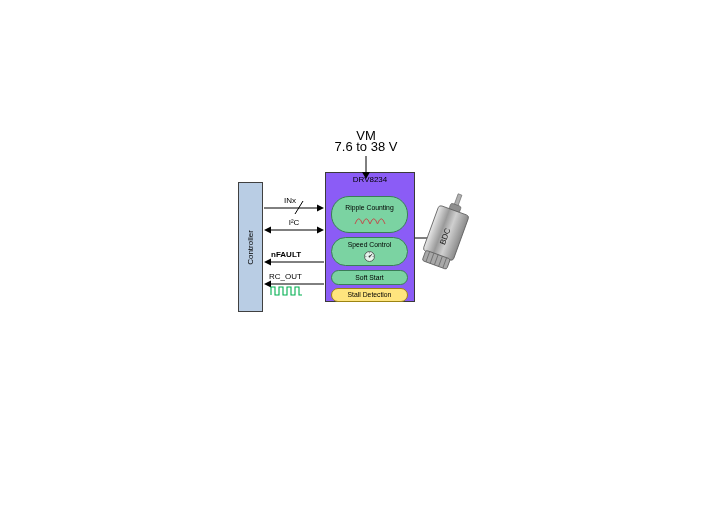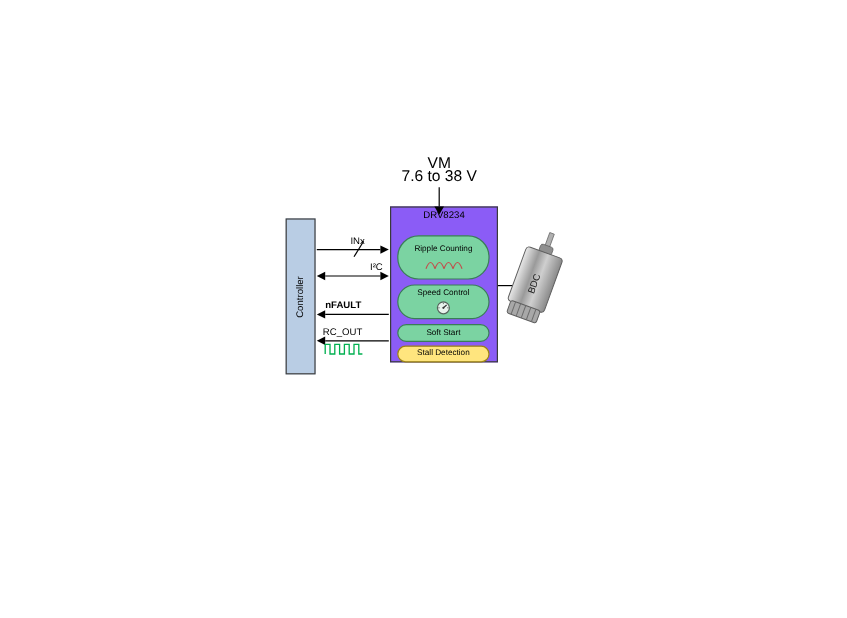--- a/index.html
+++ b/index.html
@@ -2,21 +2,21 @@
 <html><head>
 <meta charset="utf-8">
 <style>
   html,body { margin:0; padding:0; background:#ffffff; }
   .canvas {
     position:relative; width:706px; height:515px; background:#ffffff;
     font-family:"Liberation Sans", sans-serif; overflow:hidden; color:#000;
   }
   .abs { position:absolute; }
   .lbl { position:absolute; font-size:8px; line-height:10px; color:#000; white-space:nowrap; }
-  .center { text-align:right; }
+  .center { text-align:center; }
 
   
   .supply { left:316px; top:130px; width:100px; text-align:center; font-size:13px; line-height:11px; }
 
   
   .controller {
     left:238px; top:182px; width:25px; height:130px;
     background:#b9cde4; border:1.2px solid #404040; box-sizing:border-box;
     display:flex; align-items:center; justify-content:center;
   }
@@ -83,21 +83,21 @@
     <div class="pill pill-green pill-soft">
       <span>Soft Start</span>
     </div>
 
     <div class="pill pill-yellow pill-stall">
       <span>Stall Detection</span>
     </div>
   </div>
 
   <div class="lbl center" style="left:276px; top:196px; width:28px;">INx</div>
-  <div class="lbl center" style="left:291px; top:218px; width:28px;">I²C</div>
+  <div class="lbl center" style="left:280px; top:218px; width:28px;">I²C</div>
   <div class="lbl" style="left:271px; top:250px;font-weight:bold;">nFAULT</div>
   <div class="lbl" style="left:269px; top:272px;">RC_OUT</div>
 
   <svg class="overlay" width="706" height="515" viewBox="0 0 706 515">
     <defs>
       <linearGradient id="mgrad" x1="0" y1="0" x2="1" y2="0">
         <stop offset="0" stop-color="#e8e8e8"></stop>
         <stop offset="0.35" stop-color="#9a9a9a"></stop>
         <stop offset="0.6" stop-color="#cfcfcf"></stop>
         <stop offset="1" stop-color="#8a8a8a"></stop>

